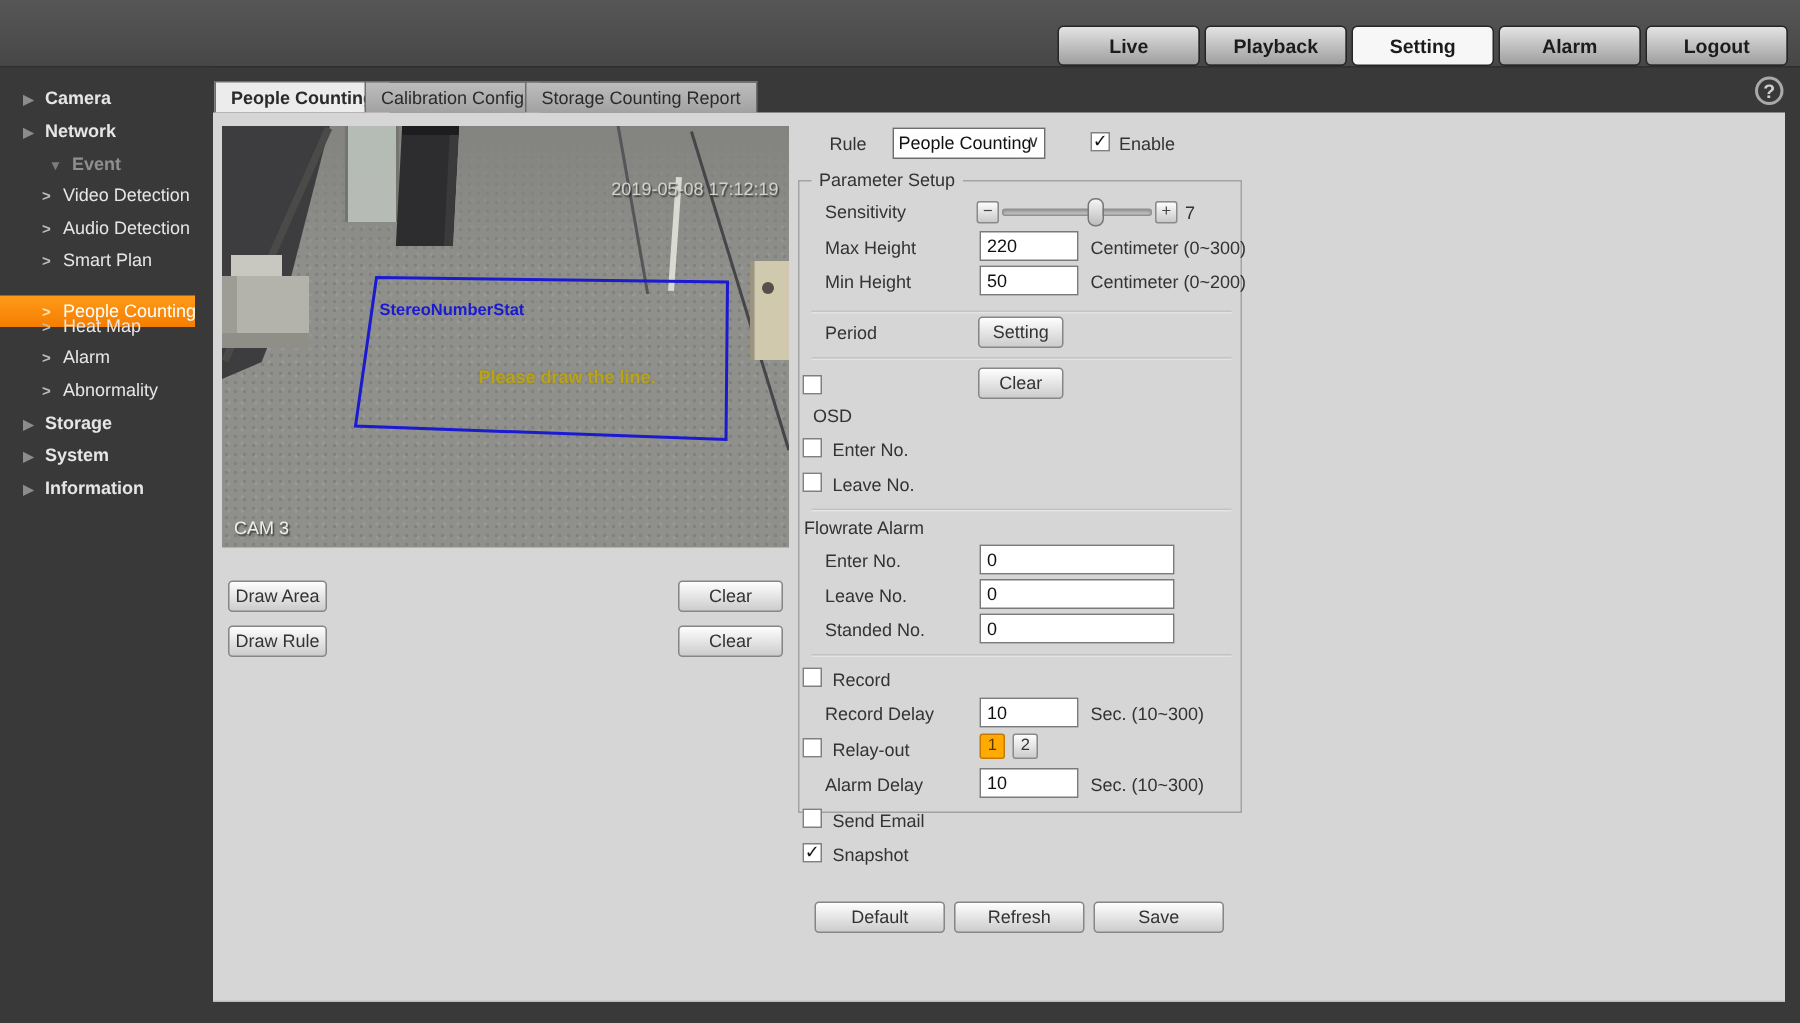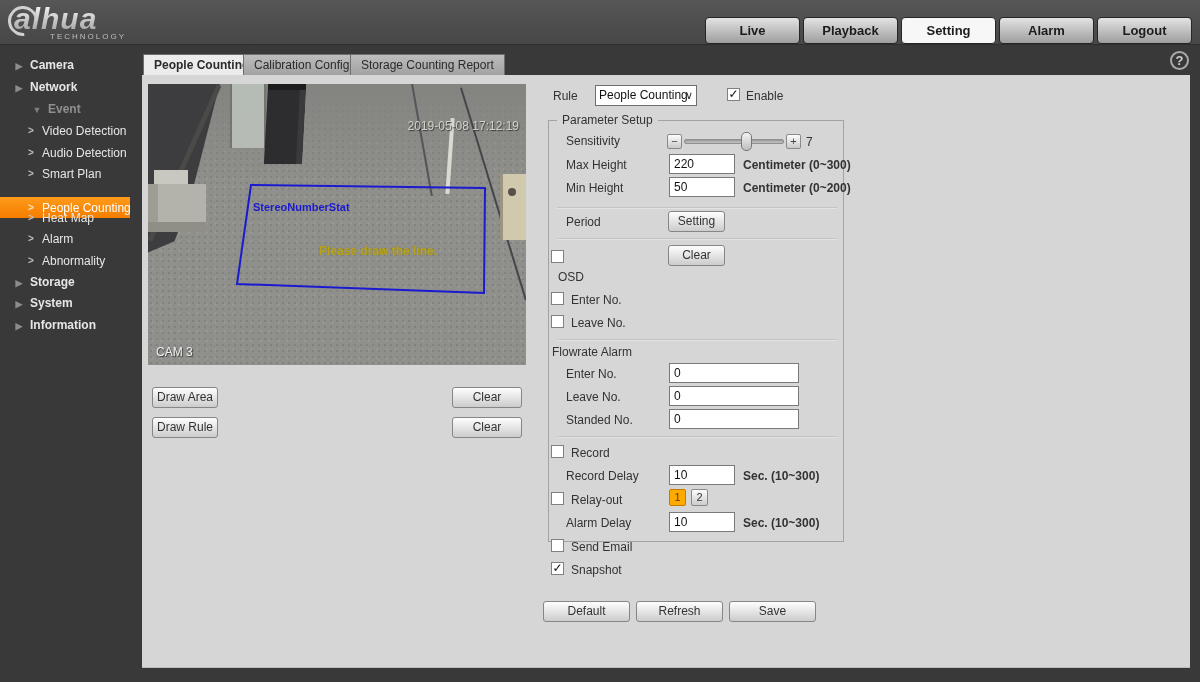--- a/index.html
+++ b/index.html
@@ -82,21 +82,21 @@
             text-shadow:0 0 1px rgba(90,80,0,.4); }
   #v-cam { left:8px; bottom:6px; color:#efefef; font-weight:normal; font-size:12px;
            text-shadow:1px 1px 1px rgba(40,40,40,.8); }
 
   
   .btn { position:absolute; height:21px; font-size:12px; color:#333; text-align:center; line-height:19px;
          background:linear-gradient(#fefefe,#cccccc); border:1px solid #868686; border-radius:3px; cursor:pointer; }
   .txt { position:absolute; height:20px; font-size:12px; color:#111; padding:0 4px;
          background:#fff; border:1px solid #7a7a7a; font-family:"Liberation Sans", sans-serif; }
   .lbl { position:absolute; font-size:12px; color:#333; white-space:nowrap; }
-  .unit { position:absolute; font-size:12px; color:#333; white-space:nowrap;font-weight:bold; }
+  .unit { position:absolute; font-size:12px; color:#333; white-space:nowrap; }
   .cb { position:absolute; width:13px; height:13px; background:#fff; border:1px solid #808080;
         cursor:pointer; font-size:12px; line-height:11px; text-align:center; color:#111; }
   .cb .mark { visibility:hidden; }
   .cb.checked .mark { visibility:visible; }
 
   
   #draw-area { left:10px; top:312px; width:66px; }
   #clear-area { left:310px; top:312px; width:70px; }
   #draw-rule { left:10px; top:342px; width:66px; }
   #clear-rule { left:310px; top:342px; width:70px; }
@@ -104,21 +104,21 @@
   
   #rule-label { left:411px; top:14px; }
   #rule-select { position:absolute; left:453px; top:10px; width:102px; height:21px; background:#fff;
                  border:1px solid #6e6e6e; font-size:12px; color:#111; line-height:19px; padding:0 3px;
                  cursor:pointer; }
   #rule-select .sel-arrow { position:absolute; right:3px; top:0; font-size:11px; color:#333; }
   #enable-cb { left:585px; top:13px; }
   #enable-label { left:604px; top:14px; }
 
   
-  #pset { position:absolute; left:406px; top:45px; width:296px; height:422px; border:1px solid #a3a3a3; }
+  #pset { position:absolute; left:390px; top:45px; width:296px; height:422px; border:1px solid #a3a3a3; }
   #pset-legend { position:absolute; left:8px; top:-8px; background:#d6d6d6; padding:0 5px; font-size:12px; color:#333; }
   .sep { position:absolute; left:8px; width:280px; height:1px; background:#c3c3c3; box-shadow:0 1px 0 #e3e3e3; }
 
   
   .sq { position:absolute; width:15px; height:15px; background:linear-gradient(#fdfdfd,#c9c9c9);
         border:1px solid #8a8a8a; border-radius:2px; font-size:11px; line-height:12px; text-align:center;
         color:#444; cursor:pointer; }
   #sens-track { position:absolute; left:135px; top:18px; width:100px; height:5px; background:#c0c0c0;
                 border:1px solid #909090; border-radius:2px; box-shadow:inset 0 1px 2px rgba(0,0,0,.25); }
   #sens-thumb { position:absolute; left:57px; top:11px; width:11px; height:19px;
@@ -134,25 +134,20 @@
   #btn-default { left:401px; top:526px; width:87px; }
   #btn-refresh { left:494px; top:526px; width:87px; }
   #btn-save    { left:587px; top:526px; width:87px; }
 </style>
 </head>
 <body>
 
 <div id="page">
 
   <div id="topbar">
-    <div id="logo">
-      <span class="ring"></span>
-      <span class="main">alhua</span>
-      <span class="sub">TECHNOLOGY</span>
-    </div>
     <div id="topnav">
       <div class="navbtn">Live</div>
       <div class="navbtn">Playback</div>
       <div class="navbtn active">Setting</div>
       <div class="navbtn">Alarm</div>
       <div class="navbtn">Logout</div>
     </div>
   </div>
 
   <div id="sidebar">

